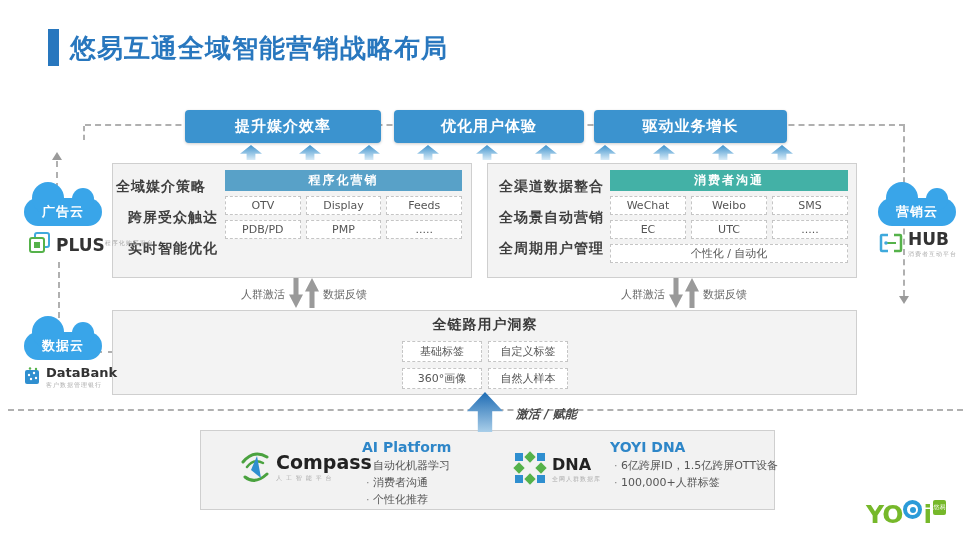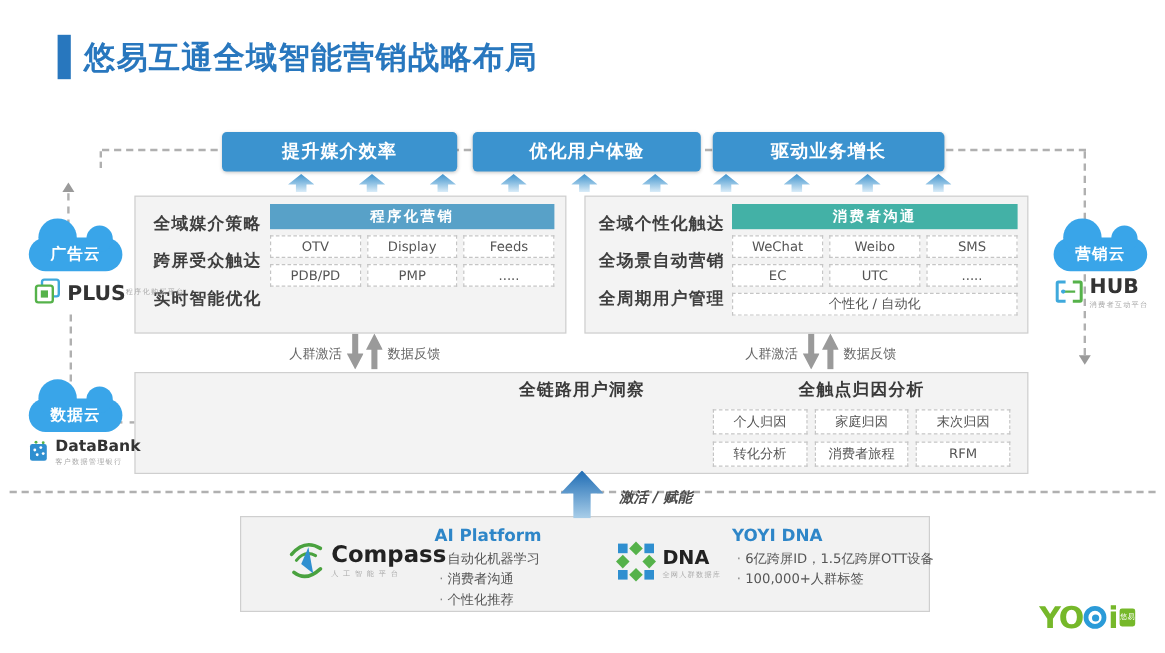--- a/index.html
+++ b/index.html
@@ -63,21 +63,21 @@
 
   
   .fnd-head { font-size:14px; font-weight:bold; color:#2e86c8; z-index:2; }
   .fnd-list { font-size:11px; color:#555; line-height:17px; z-index:2; }
   .fnd-list div::before { content:"·  "; color:#888; }
 
   .compass-name { font-size:19px; font-weight:bold; color:#222; line-height:1; }
   .dna-name { font-size:16px; font-weight:bold; color:#222; line-height:1; }
 
   
-  .yoyi { display:flex; align-items:center; z-index:2; }
+  .yoyi { display:flex; align-items:flex-start; z-index:2; }
   .yoyi .g { color:#76b82a; font-size:25px; font-weight:bold; letter-spacing:-1px; }
   .yoyi .eye { width:19px; height:19px; border:4px solid #2b9bd8; border-radius:50%; display:flex; align-items:center; justify-content:center; margin:0 1px; }
   .yoyi .eye i { width:6px; height:6px; border-radius:50%; background:#2b9bd8; }
   .yoyi .badge { width:13px; height:15px; background:#76b82a; color:#fff; font-size:6px; display:flex; align-items:center; justify-content:center; margin-left:2px; border-radius:2px; }
 </style>
 </head>
 <body>
 
 <div class="canvas">
 
@@ -103,37 +103,37 @@
   <div class="abs uparrow" style="left:358px;"></div>
   <div class="abs uparrow" style="left:417px;"></div>
   <div class="abs uparrow" style="left:476px;"></div>
   <div class="abs uparrow" style="left:535px;"></div>
   <div class="abs uparrow" style="left:594px;"></div>
   <div class="abs uparrow" style="left:653px;"></div>
   <div class="abs uparrow" style="left:712px;"></div>
   <div class="abs uparrow" style="left:771px;"></div>
 
   <div class="abs panel" style="left:112px;top:163px;width:360px;height:115px;"></div>
-  <div class="abs plabel" style="left:128px;top:178px;">全域媒介策略</div>
+  <div class="abs plabel" style="left:116px;top:178px;">全域媒介策略</div>
   <div class="abs plabel" style="left:128px;top:209px;">跨屏受众触达</div>
   <div class="abs plabel" style="left:128px;top:240px;">实时智能优化</div>
   <div class="abs subpanel" style="left:225px;top:170px;width:237px;">
     <div class="subhead blue">程序化营销</div>
     <div class="cellgrid">
       <div class="cell">OTV</div>
       <div class="cell">Display</div>
       <div class="cell">Feeds</div>
       <div class="cell">PDB/PD</div>
       <div class="cell">PMP</div>
       <div class="cell">.....</div>
     </div>
   </div>
 
   <div class="abs panel" style="left:487px;top:163px;width:370px;height:115px;"></div>
-  <div class="abs plabel" style="left:499px;top:178px;">全域个性化触达</div>
+  <div class="abs plabel" style="left:499px;top:178px;">全渠道数据整合</div>
   <div class="abs plabel" style="left:499px;top:209px;">全场景自动营销</div>
   <div class="abs plabel" style="left:499px;top:240px;">全周期用户管理</div>
   <div class="abs subpanel" style="left:610px;top:170px;width:238px;">
     <div class="subhead teal">消费者沟通</div>
     <div class="cellgrid">
       <div class="cell">WeChat</div>
       <div class="cell">Weibo</div>
       <div class="cell">SMS</div>
       <div class="cell">EC</div>
       <div class="cell">UTC</div>
@@ -150,33 +150,28 @@
   <div class="abs flow-label" style="left:605px;top:287px;width:60px;text-align:right;">人群激活</div>
   <div class="abs flow-down" style="left:669px;top:278px;"></div>
   <div class="abs flow-up" style="left:685px;top:278px;"></div>
   <div class="abs flow-label" style="left:703px;top:287px;">数据反馈</div>
 
   <div class="abs panel" style="left:112px;top:310px;width:745px;height:85px;"></div>
 
 
   <div class="abs" style="left:402px;top:316px;width:166px;z-index:2;">
     <div class="dcol-title">全链路用户洞察</div>
-  </div>
-
-  <div class="abs" style="left:594px;top:316px;width:248px;z-index:2;">
-    <div class="dcol-title">全触点归因分析</div>
-    <div class="dgrid" style="grid-template-columns:repeat(3,1fr);">
-      <div class="cell">个人归因</div>
-      <div class="cell">家庭归因</div>
-      <div class="cell">末次归因</div>
-      <div class="cell">转化分析</div>
-      <div class="cell">消费者旅程</div>
-      <div class="cell">RFM</div>
+    <div class="dgrid" style="grid-template-columns:repeat(2,1fr);">
+      <div class="cell">基础标签</div>
+      <div class="cell">自定义标签</div>
+      <div class="cell">360°画像</div>
+      <div class="cell">自然人样本</div>
     </div>
   </div>
+
 
   <div class="abs act-arrow"></div>
   <div class="abs act-label">激活 / 赋能</div>
 
   <div class="abs panel" style="left:200px;top:430px;width:575px;height:80px;background:#f2f2f2;"></div>
 
   <div class="abs logo-row" style="left:238px;top:447px;">
     <span>
       <svg width="34" height="38" viewBox="0 0 34 38">
         <path d="M5 15 Q 16 2 29 10" fill="none" stroke="#4aa23f" stroke-width="3" stroke-linecap="round"></path>

